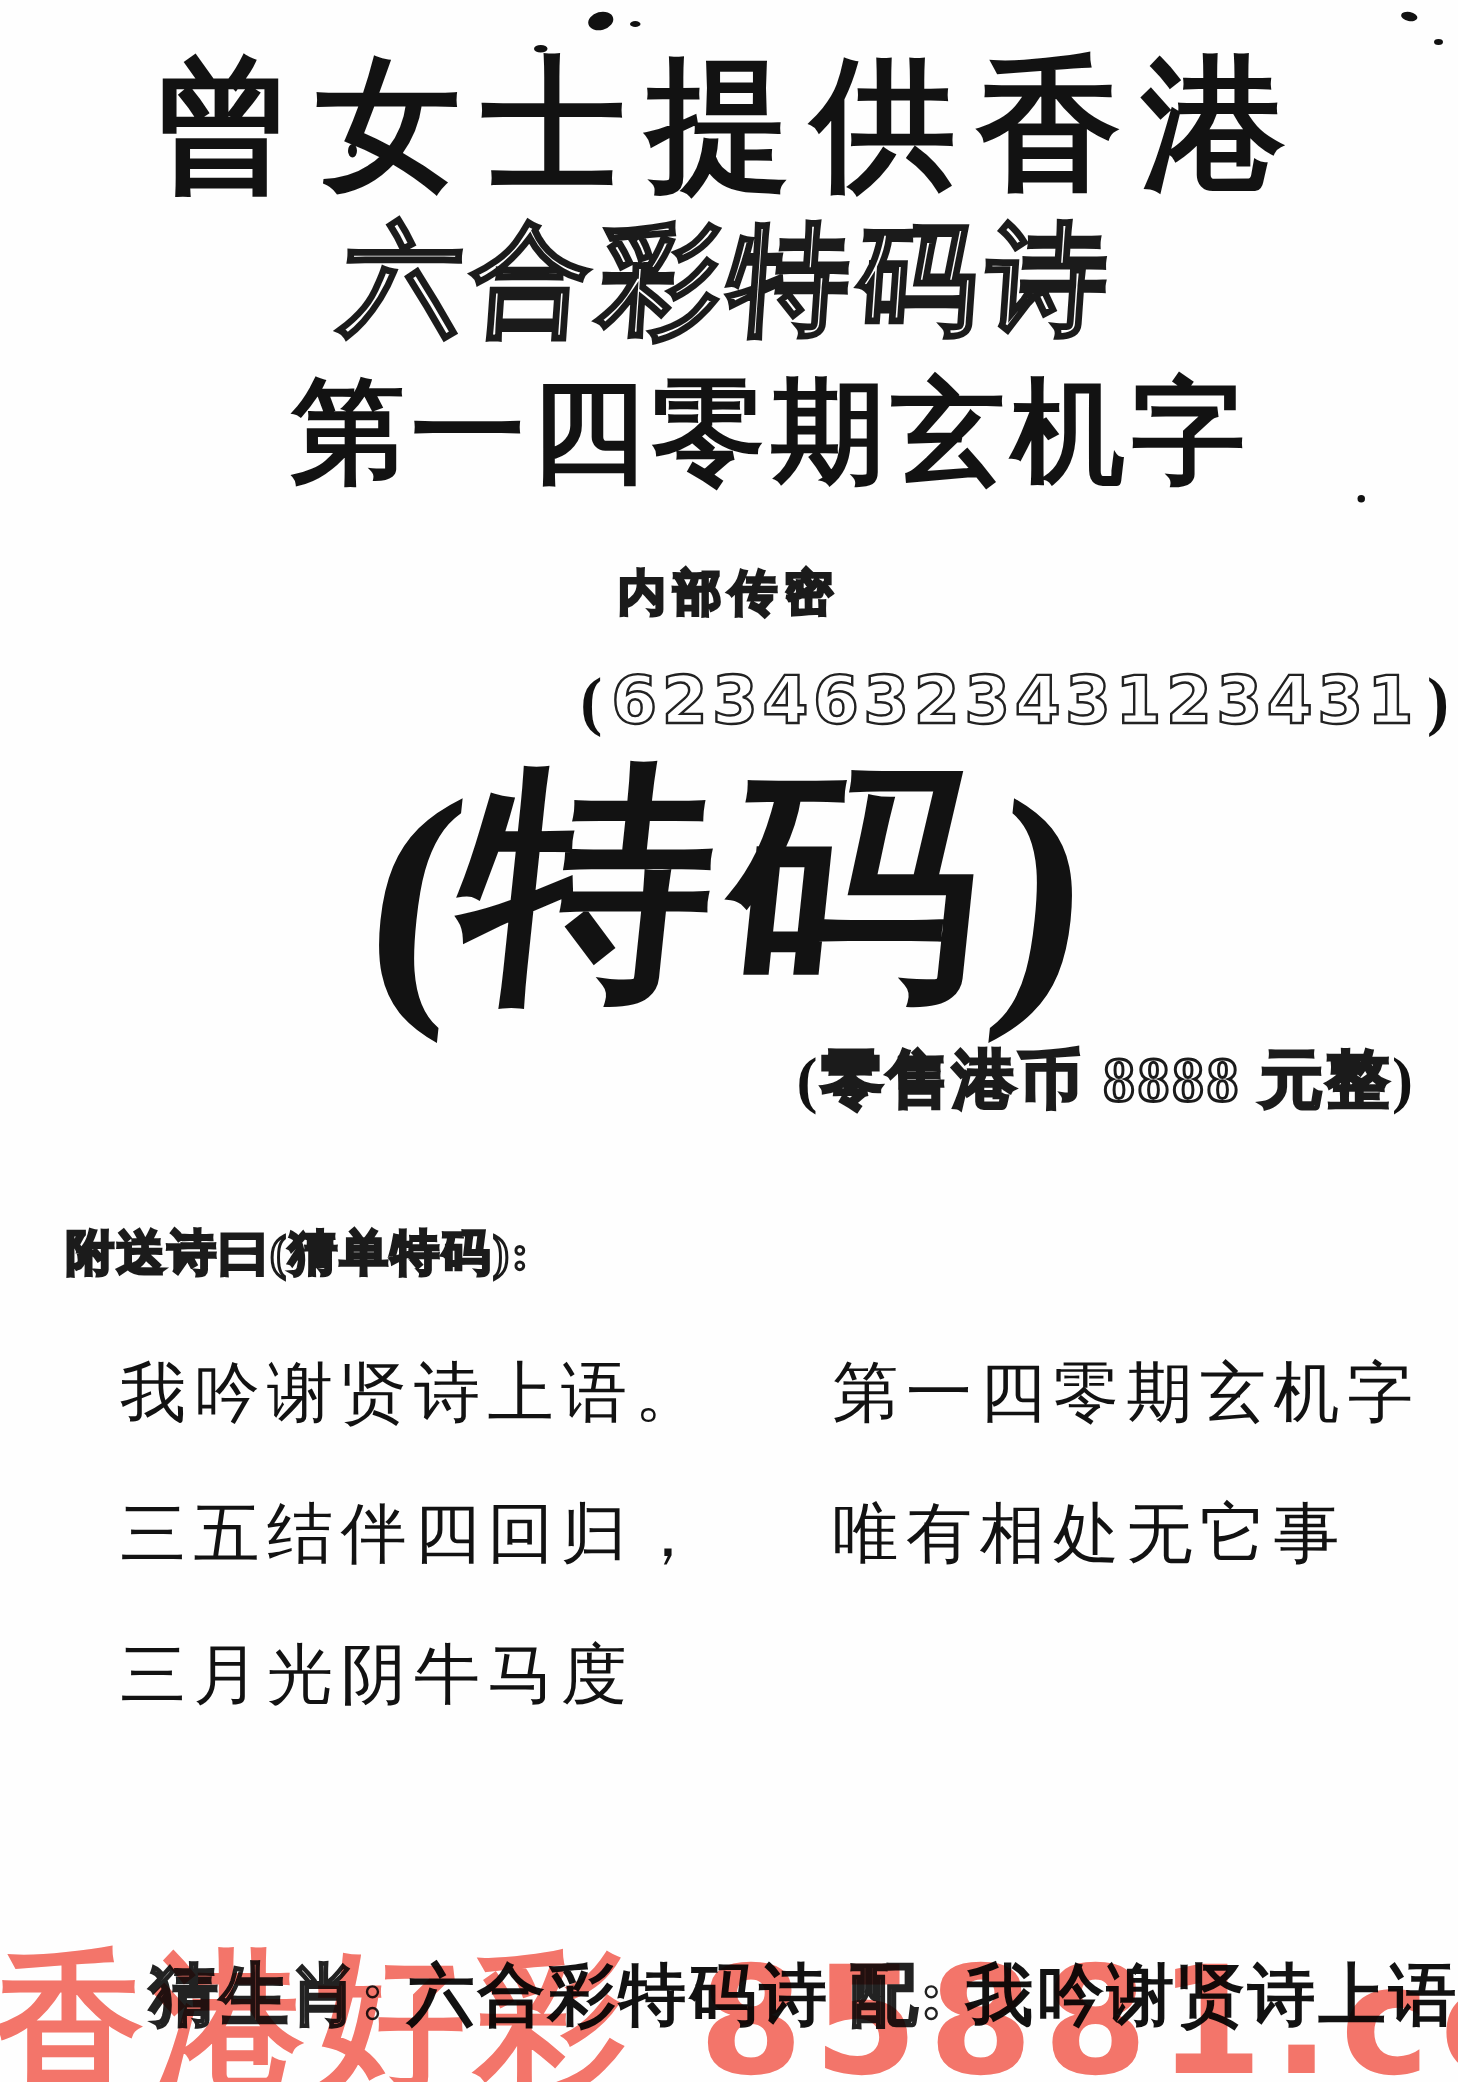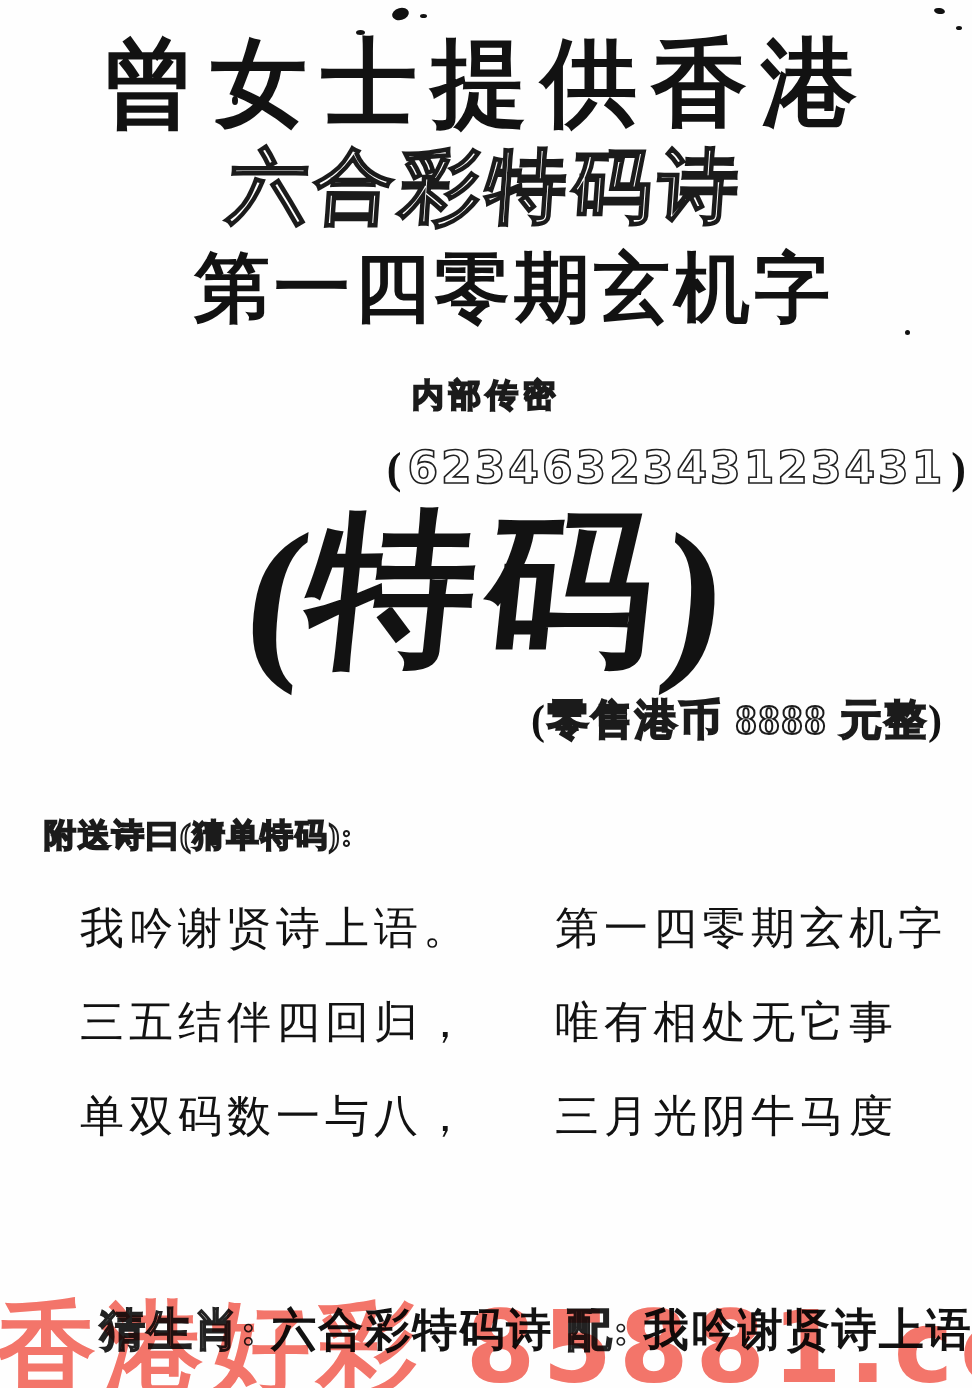--- a/index.html
+++ b/index.html
@@ -119,21 +119,20 @@
     <span class="paren">(</span><span>零售港币 8888 元整</span><span class="paren">)</span>
   </div>
 
   <div class="poem-intro outline">附送诗曰(猜单特码):</div>
 
   <div class="poem">
     <div class="poem-line">我吟谢贤诗上语。</div>
     <div class="poem-line">第一四零期玄机字</div>
     <div class="poem-line">三五结伴四回归，</div>
     <div class="poem-line">唯有相处无它事</div>
-    <div class="poem-line">单双码数一与八，</div>
     <div class="poem-line">三月光阴牛马度</div>
   </div>
 
   <div class="footer-line">
     <span class="seg-outline outline-thin">猜生肖:</span>
     <span class="seg-solid">六合彩特码诗</span>
     <span class="seg-outline outline-thin">配:</span>
     <span class="seg-solid">我吟谢贤诗上语</span>
   </div>
 

